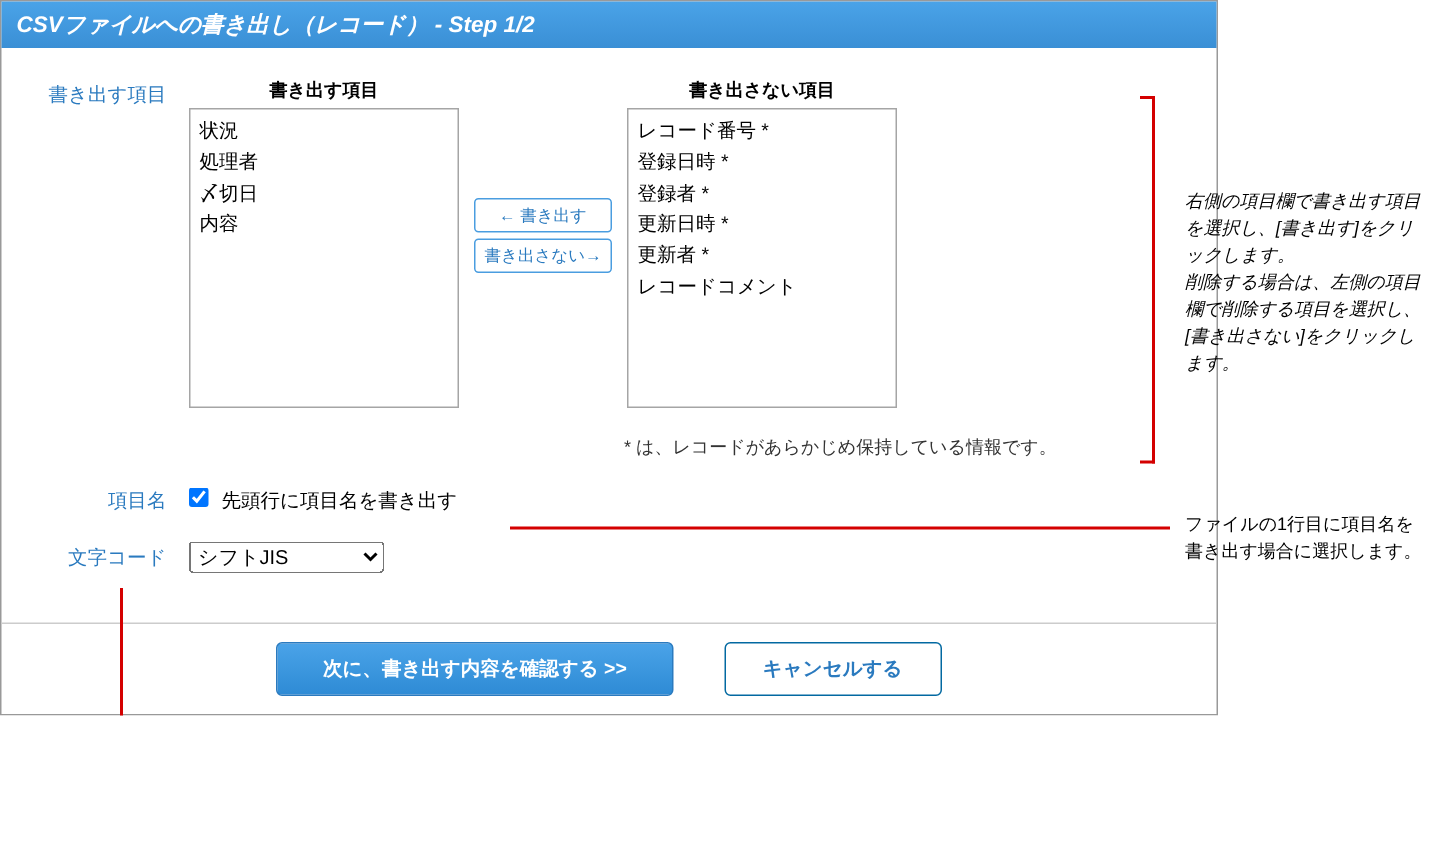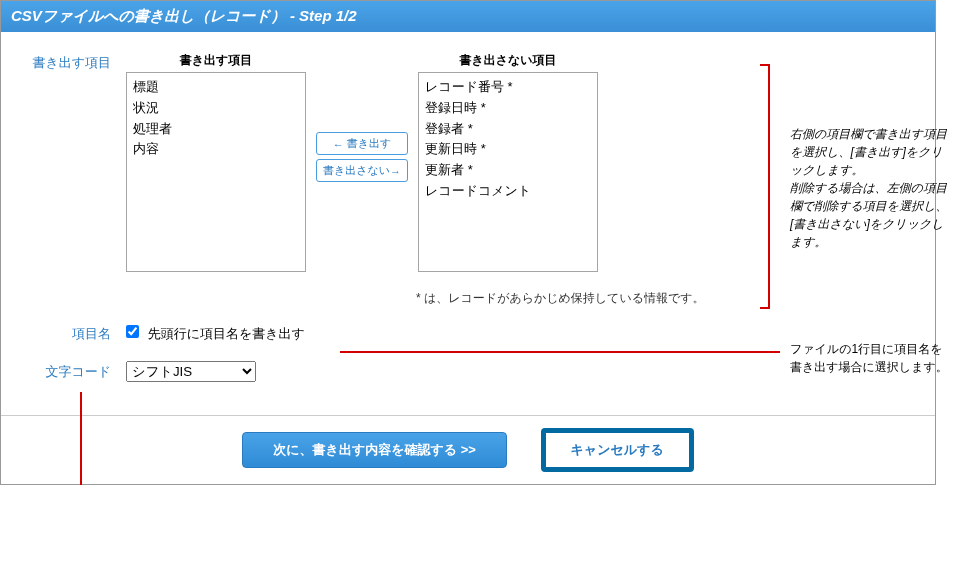--- a/index.html
+++ b/index.html
@@ -5,21 +5,21 @@
     * { box-sizing: border-box; margin: 0; padding: 0; }
     body {
       font-family: "Meiryo", "メイリオ", sans-serif;
       font-size: 13px;
       width: 958px;
       background: white;
       position: relative;
     }
     .dialog {
       border: 1px solid #999;
-      width: 936px;
+      width: 812px;
       position: relative;
     }
     .dialog-header {
       background: linear-gradient(to bottom, #4aa3e8, #3a8fd5);
       color: white;
       padding: 6px 10px;
       font-size: 15px;
       font-weight: bold;
       font-style: italic;
     }
@@ -109,21 +109,21 @@
       border-radius: 4px;
       padding: 8px 30px;
       font-size: 13px;
       font-weight: bold;
       cursor: pointer;
       margin-right: 30px;
     }
     .cancel-btn {
       background: white;
       color: #2a7abf;
-      border: 5px solid #0369a1;
+      border: 1px solid #0369a1;
       border-radius: 4px;
       padding: 8px 25px;
       font-size: 13px;
       font-weight: bold;
       cursor: pointer;
     }
     
     .bracket-right {
       position: absolute;
       border-right: 2px solid #d40000;
@@ -160,23 +160,23 @@
 <div class="dialog">
   <div class="dialog-header">CSVファイルへの書き出し（レコード） - Step 1/2</div>
   <div class="dialog-body">
 
     <div class="row">
       <div class="row-label">書き出す項目</div>
       <div class="dual-list">
         <div class="list-col">
           <div class="list-header">書き出す項目</div>
           <div class="listbox" id="leftList">
-              <div>標題</div>
               <div>状況</div>
               <div>処理者</div>
+              <div>〆切日</div>
               <div>内容</div>
             </div>
         </div>
         <div class="list-buttons">
           <button class="move-btn">← 書き出す</button>
           <button class="move-btn">書き出さない→</button>
         </div>
         <div class="list-col">
           <div class="list-header">書き出さない項目</div>
           <div class="listbox" id="rightList">

